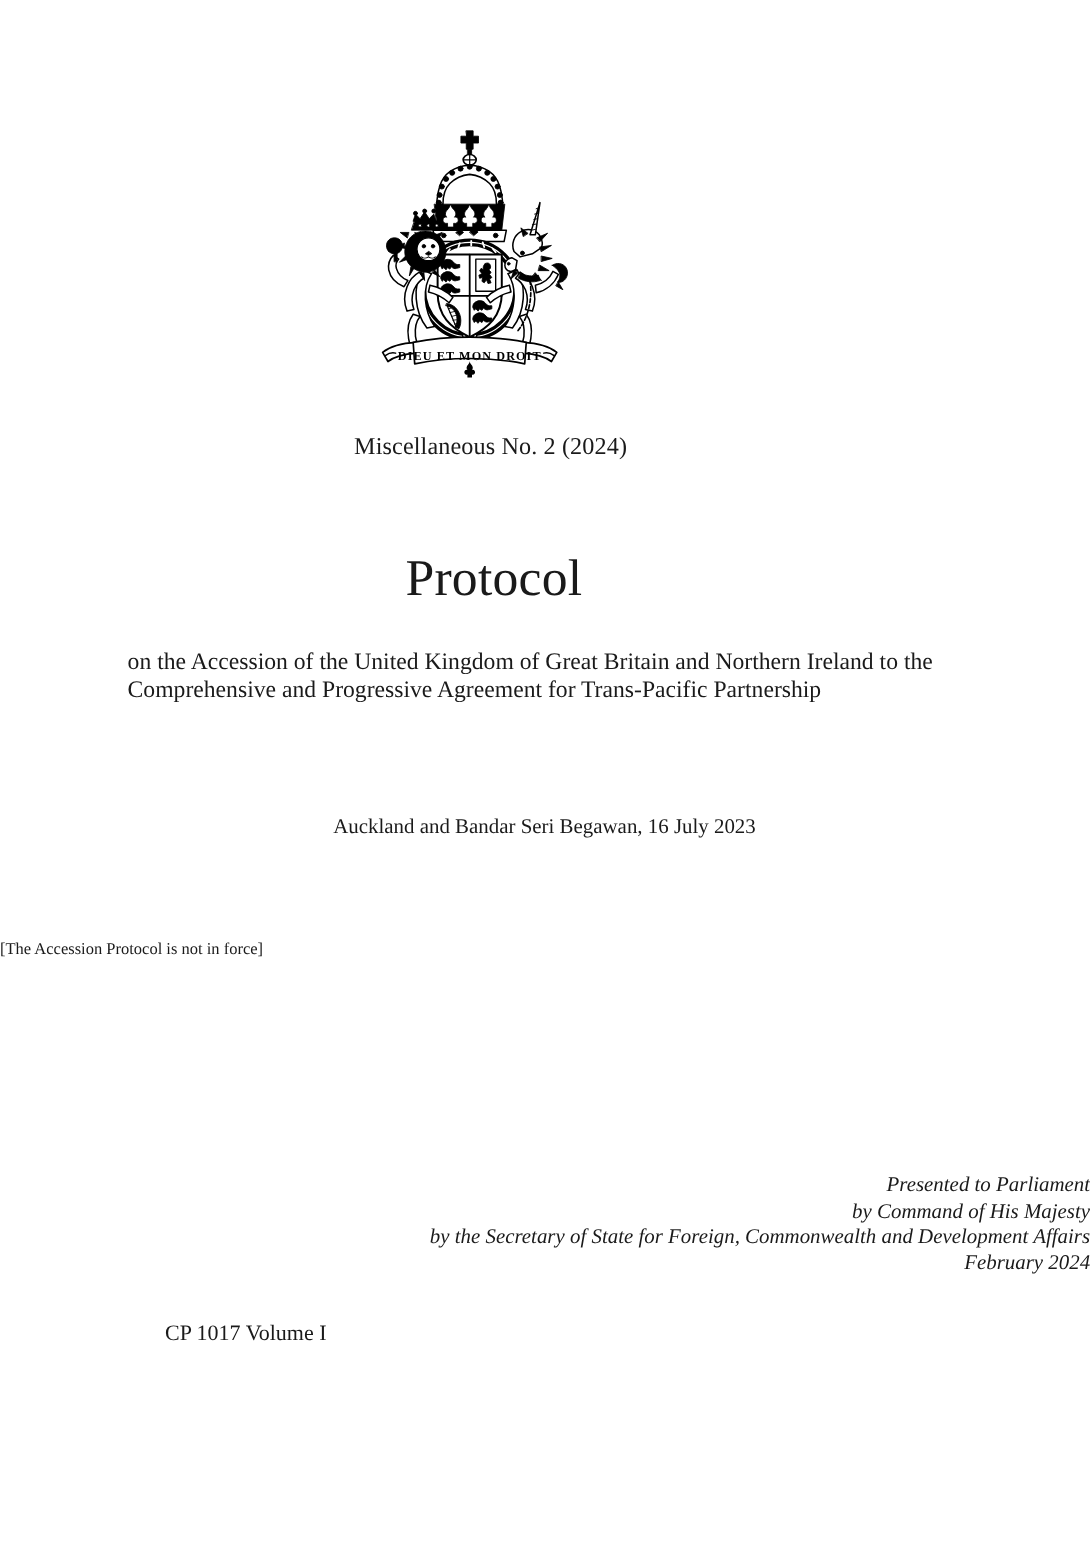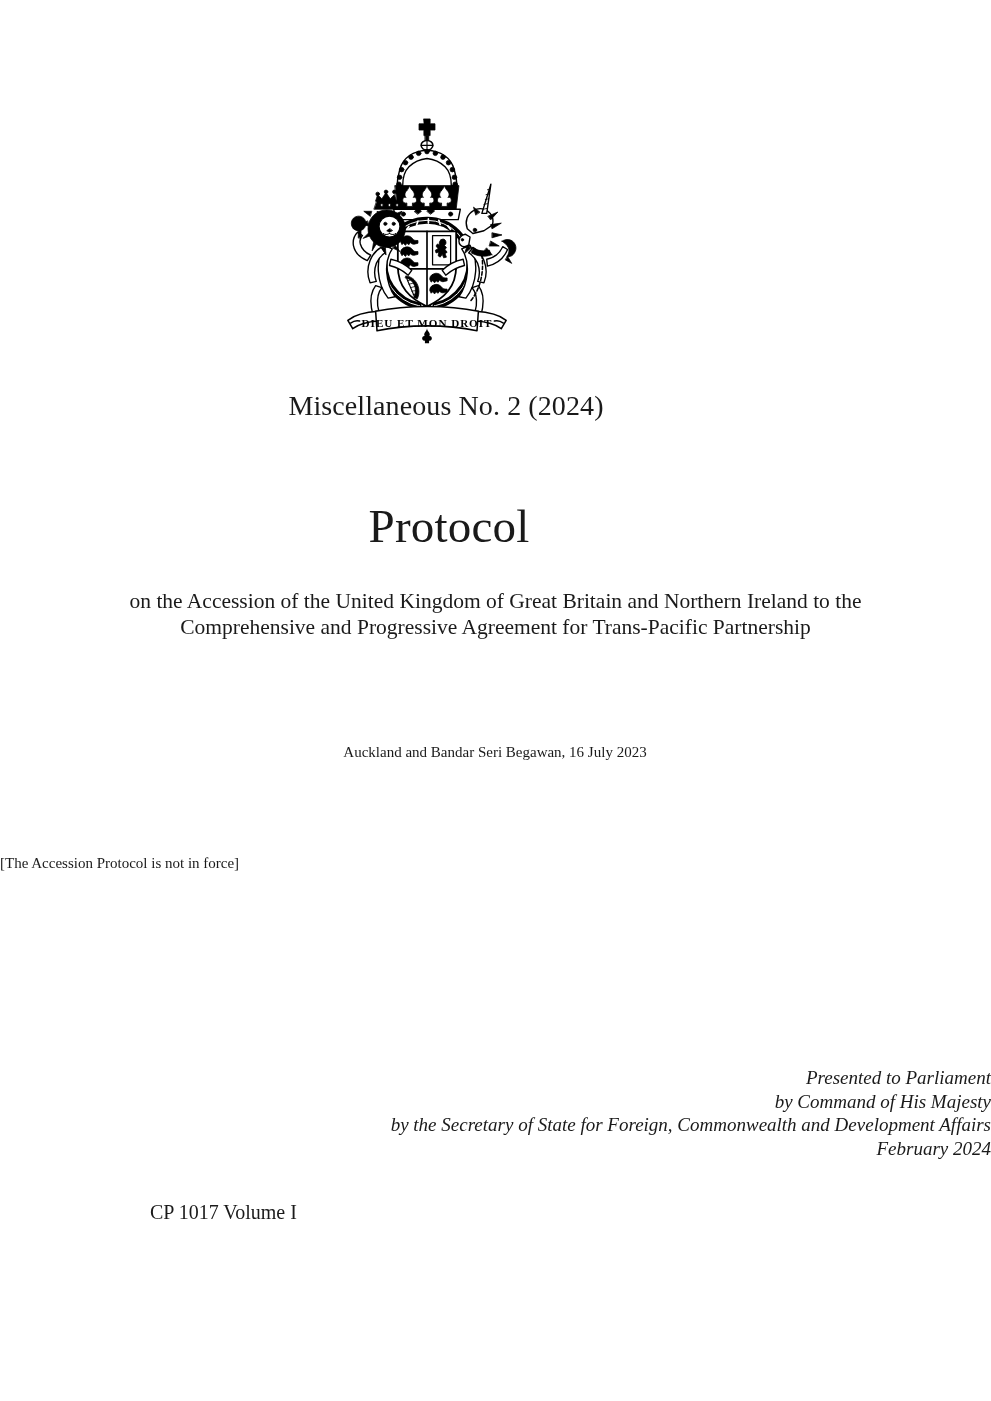--- a/index.html
+++ b/index.html
@@ -40,21 +40,21 @@
     display: block;
   }
 
   
   .series-line {
     position: absolute;
     top: 392px;
     left: 0;
     width: 892px;
     text-align: center;
-    font-size: 28px;
+    font-size: 22px;
     line-height: 28px;
     letter-spacing: 0.1px;
   }
 
   .main-title {
     position: absolute;
     top: 498px;
     left: 0;
     width: 898px;
     text-align: center;
@@ -63,34 +63,33 @@
     font-weight: normal;
     letter-spacing: 0.2px;
     margin: 0;
   }
 
   .subtitle {
     position: absolute;
     top: 589px;
     left: 0;
     width: 991px;
-    text-align: center;
     font-size: 21.5px;
     line-height: 25.5px;
-    padding: 0 68px;
+    padding: 0 116px;
     box-sizing: border-box;
   }
 
   .place-date {
     position: absolute;
     top: 742px;
     left: 0;
     width: 990px;
     text-align: center;
-    font-size: 15px;
+    font-size: 19px;
     line-height: 20px;
   }
 
   .force-note {
     position: absolute;
     top: 853px;
     left: 0;
     width: 991px;
     text-align: left;
     font-size: 15px;

